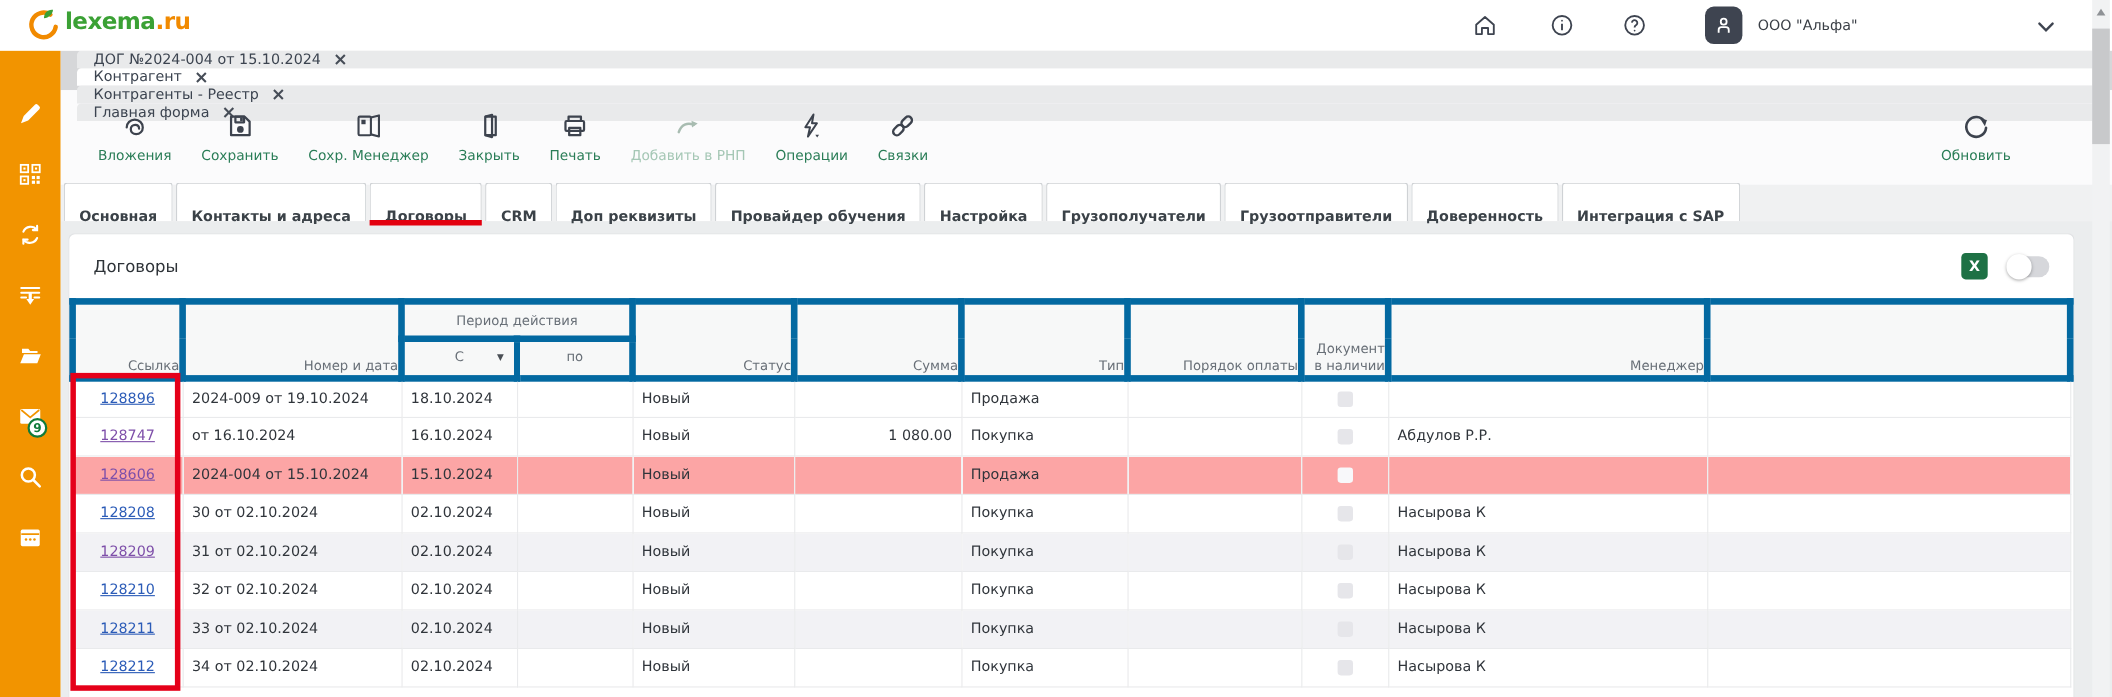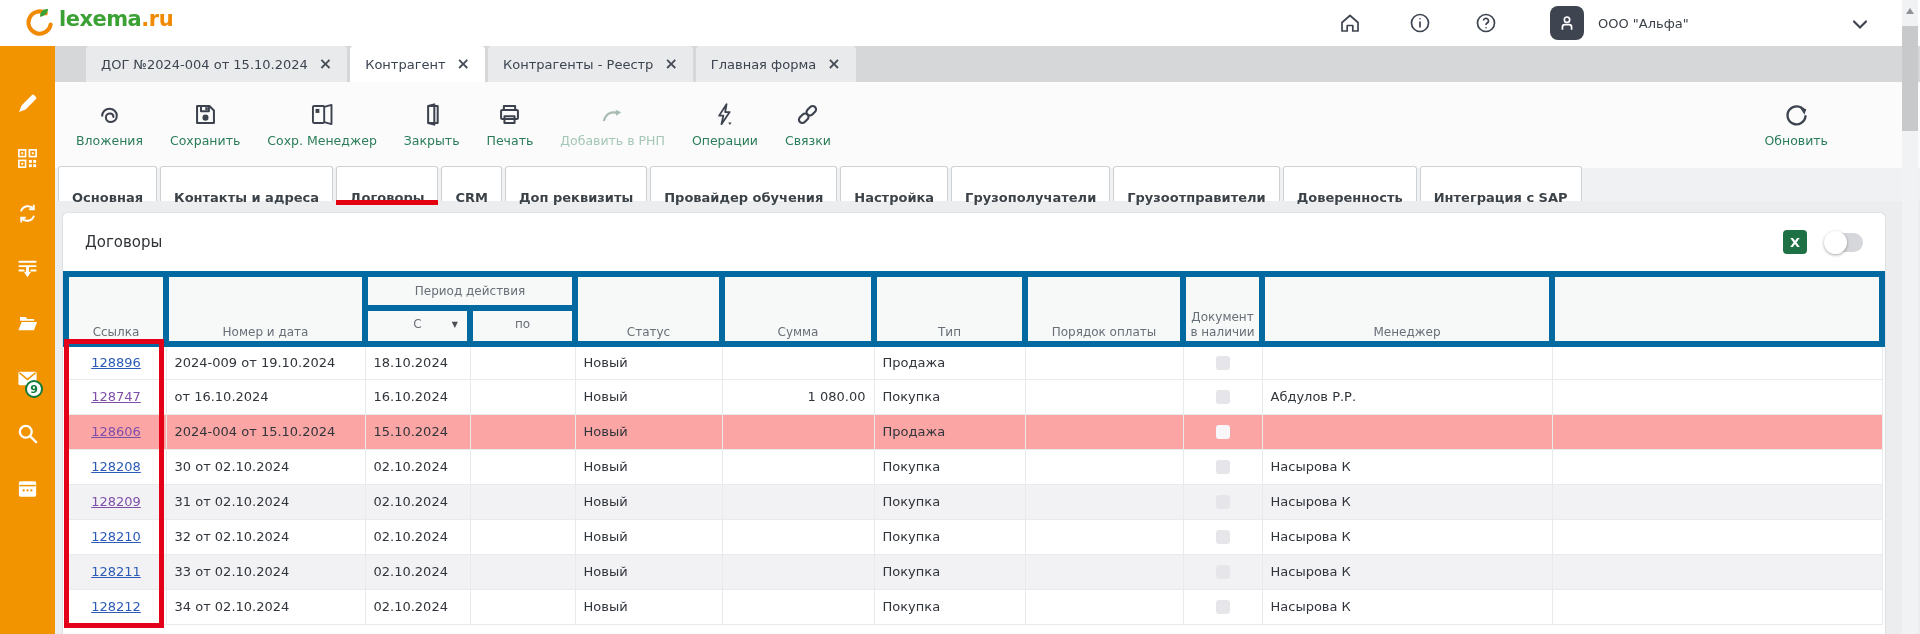--- a/index.html
+++ b/index.html
@@ -23,28 +23,28 @@
     display:flex; flex-direction:column; align-items:center; padding-top:46px; gap:32px; z-index:4; }
   .sic { width:23px; height:23px; color:#fff; position:relative; flex:0 0 auto; }
   .mail-wrap { position:relative; width:23px; height:23px; }
   .badge { position:absolute; left:9px; top:13px; width:18px; height:18px; border-radius:50%;
     background:#fff; border:2px solid #0f7a3a; color:#0f7a3a; font-size:11px; font-weight:700;
     display:flex; align-items:center; justify-content:center; }
 
   
   .main { position:absolute; left:55px; top:46px; width:1865px; height:588px; }
 
-  .tabbar { height:36px; background:#d6d7d9; display:flex; align-items:stretch; padding-left:31px; }
+  .tabbar { height:36px; background:#d6d7d9; display:flex; align-items:stretch; padding-left:15px;flex-direction:column; }
   .tab { display:flex; align-items:center; gap:11px; padding:0 15px; margin-right:3px;
     background:#e9eaeb; border-radius:4px 4px 0 0; font-size:13px; color:#3c4450; cursor:default; }
   .tab.active { background:#fff; }
   .tab .x { font-size:16px; font-weight:700; color:#464d57; line-height:1; }
 
   .toolbar { height:86px; background:#fbfbfc; display:flex; align-items:flex-start;
-    padding:19px 92px 0 21px; gap:27px; }
+    padding:19px 92px 0 34px; gap:27px; }
   .tbtn { display:flex; flex-direction:column; align-items:center; gap:5px; cursor:pointer; }
   .tbtn svg { width:27px; height:27px; color:#3d434e; }
   .tbtn .tlabel { font-size:12.5px; color:#2a7d57; white-space:nowrap; }
   .tbtn.disabled svg { color:#a8bcb1; }
   .tbtn.disabled .tlabel { color:#a5c7b5; }
   .tbtn.right { margin-left:auto; }
 
   .subtabs { height:33px; background:#f0f1f2; display:flex; align-items:flex-end; padding-left:3px;
     position:relative; z-index:3; }
   .subtab { position:relative; height:30px; line-height:28px; padding:17px 13px; margin-right:3px;
@@ -63,21 +63,21 @@
   .excel-btn { width:24px; height:24px; border-radius:4px; background:#1e7145; color:#fff;
     font-size:13px; font-weight:700; display:flex; align-items:center; justify-content:center; cursor:pointer; }
   .toggle { width:38px; height:19px; border-radius:10px; background:#d6d7db; position:relative; cursor:pointer; }
   .toggle .knob { position:absolute; left:-1px; top:-2px; width:23px; height:23px; border-radius:50%;
     background:#fff; box-shadow:0 1px 3px rgba(0,0,0,.35); }
 
   
   table { border-collapse:collapse; table-layout:fixed; width:100%; }
   th { background:#f7f8f8; border:6px solid #0369a1; font-weight:400; font-size:12px;
     color:#686f77; text-align:center; }
-  th.vspan { vertical-align:bottom; line-height:1.3; }
+  th.vspan { vertical-align:bottom; line-height:1.3;text-align:right; }
   th.group { height:34px; vertical-align:middle; }
   th.sub { height:36px; vertical-align:bottom; padding-bottom:10px; position:relative; }
   .sort-caret { position:absolute; right:9px; bottom:12px; font-size:8px; color:#4a4f55; }
   td { height:35px; border:1px solid #e9eaec; font-size:13px; color:#30353b; padding:0 8px;
     overflow:hidden; white-space:nowrap; background:#fff; }
   tr.stripe td { background:#f2f2f5; }
   tr.selected td { background:#fca5a5; }
   td.c-link { text-align:center; }
   td.c-link a { color:#2b5bb7; cursor:pointer; }
   td.c-link a.visited { color:#7e4fa9; }

